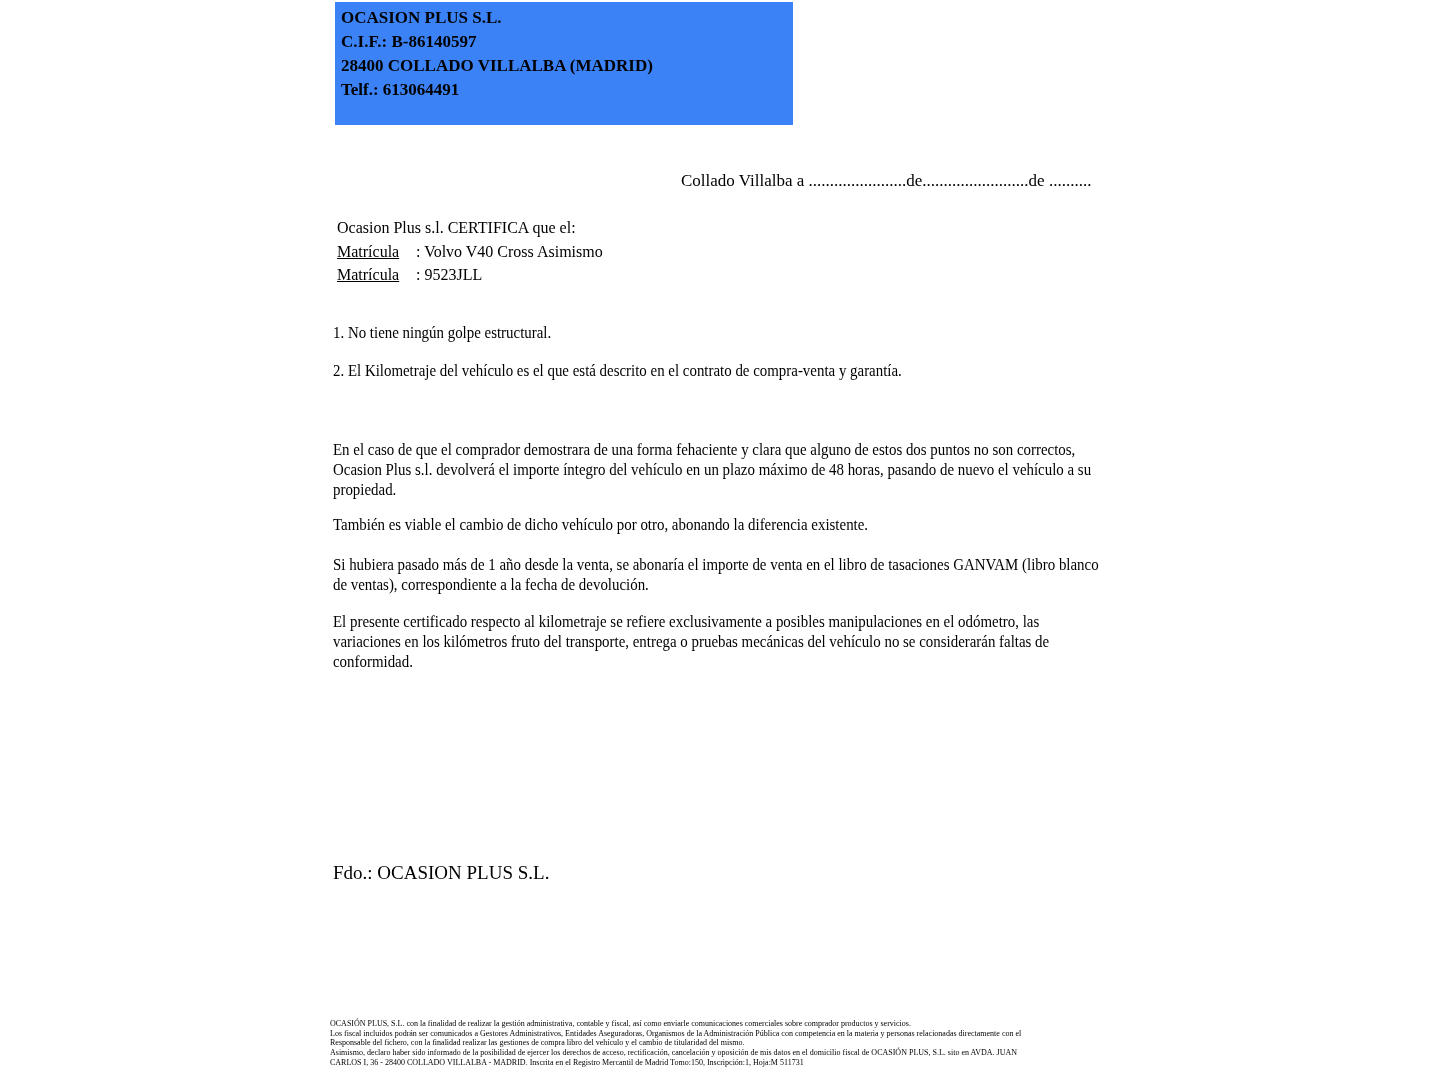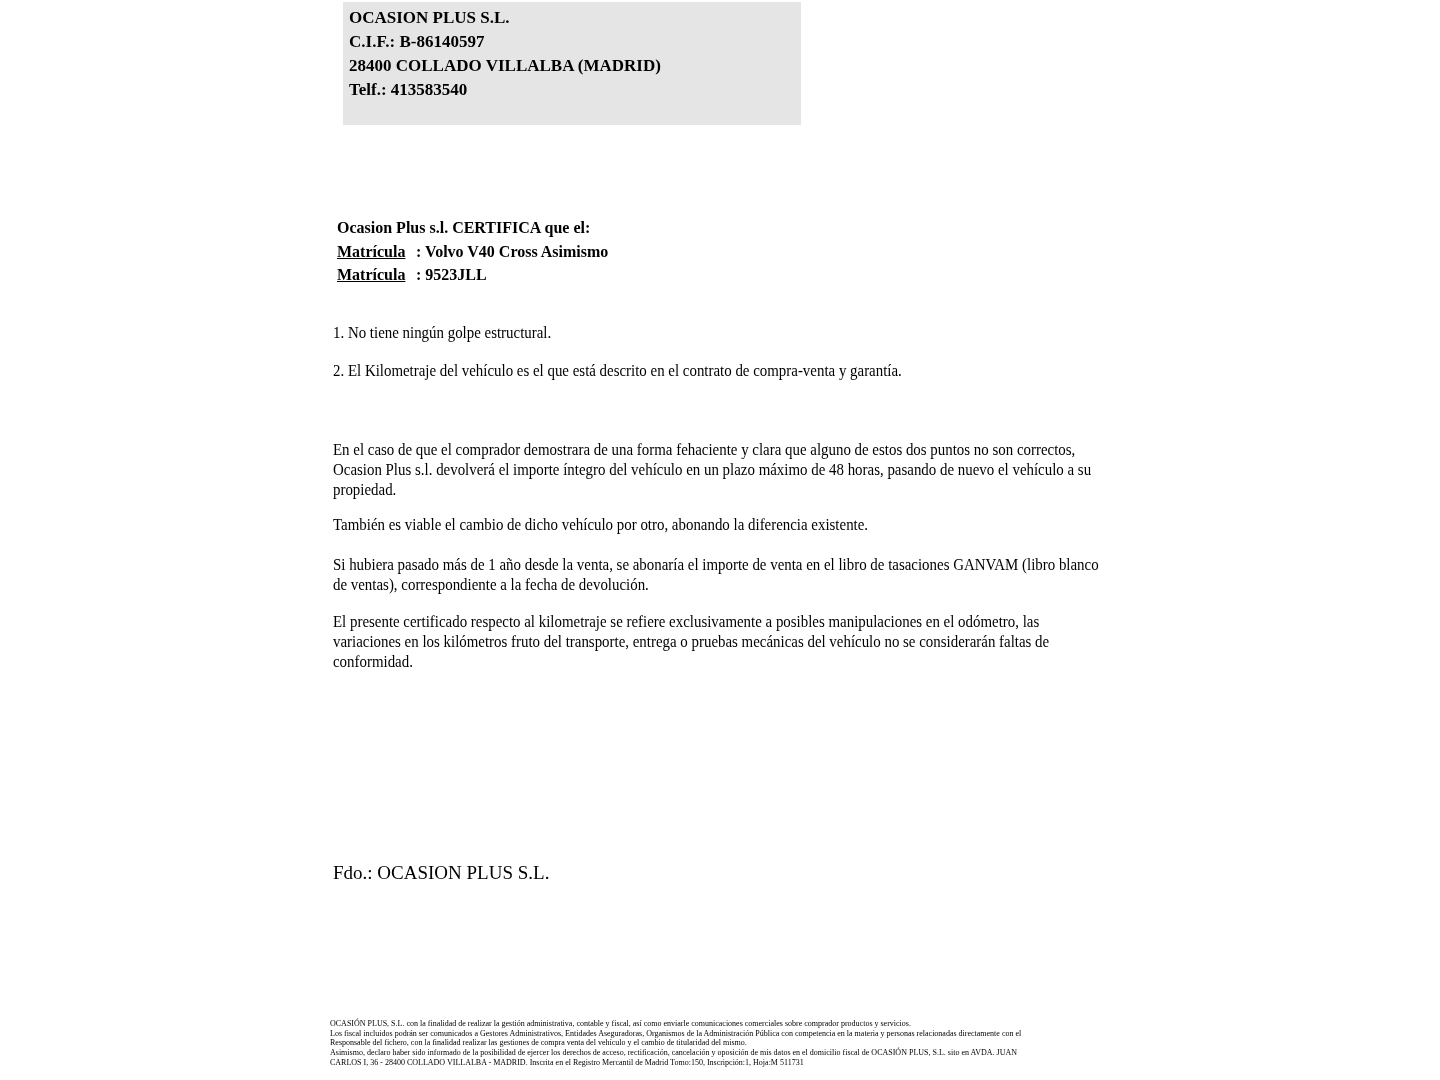--- a/index.html
+++ b/index.html
@@ -38,21 +38,21 @@
     font-size: 17px;
     white-space: nowrap;
   }
   .certify {
     position: absolute;
     left: 337px;
     top: 216px;
     font-size: 16px;
     line-height: 23.5px;
   }
-  .certify .row { white-space: nowrap; font-weight: bold; }
+  .certify .row { white-space: nowrap; }
   .certify .label {
     display: inline-block;
     width: 79px;
     text-decoration: underline;
   }
   .body-text {
     position: absolute;
     left: 333px;
     font-size: 17px;
     line-height: 19.8px;
@@ -75,45 +75,46 @@
     font-size: 8px;
     line-height: 9.7px;
   }
   .legal .lline { white-space: nowrap; }
 </style>
 </head>
 <body>
 
 <div class="page">
 
-  <div class="header-box" style="background: #e5e5e5; margin-left: 8px;">
+  <div class="header-box" style="background: #3b82f6;">
     <div class="hline">OCASION PLUS S.L.</div>
     <div class="hline">C.I.F.: B-86140597</div>
     <div class="hline">28400 COLLADO VILLALBA (MADRID)</div>
-    <div class="hline">Telf.: 413583540</div>
+    <div class="hline">Telf.: 613064491</div>
   </div>
 
+  <div class="date-line">Collado Villalba a .......................de.........................de ..........</div>
 
   <div class="certify">
     <div class="row">Ocasion Plus s.l. CERTIFICA que el:</div>
     <div class="row"><span class="label">Matrícula</span><span>: Volvo V40 Cross Asimismo</span></div>
     <div class="row"><span class="label">Matrícula</span><span>: 9523JLL</span></div>
   </div>
 
   <div class="body-text point" style="top:323px">1. No tiene ningún golpe estructural.</div>
   <div class="body-text point" style="top:361px">2. El Kilometraje del vehículo es el que está descrito en el contrato de compra-venta y garantía.</div>
 
   <div class="body-text" style="top:440px">En el caso de que el comprador demostrara de una forma fehaciente y clara que alguno de estos dos puntos no son correctos, Ocasion Plus s.l. devolverá el importe íntegro del vehículo en un plazo máximo de 48 horas, pasando de nuevo el vehículo a su propiedad.</div>
   <div class="body-text" style="top:515px">También es viable el cambio de dicho vehículo por otro, abonando la diferencia existente.</div>
   <div class="body-text" style="top:555px">Si hubiera pasado más de 1 año desde la venta, se abonaría el importe de venta en el libro de tasaciones GANVAM (libro blanco de ventas), correspondiente a la fecha de devolución.</div>
   <div class="body-text" style="top:612px">El presente certificado respecto al kilometraje se refiere exclusivamente a posibles manipulaciones en el odómetro, las variaciones en los kilómetros fruto del transporte, entrega o pruebas mecánicas del vehículo no se considerarán faltas de conformidad.</div>
 
   <div class="signature">Fdo.: OCASION PLUS S.L.</div>
 
   <div class="legal">
     <div class="lline">OCASIÓN PLUS, S.L. con la finalidad de realizar la gestión administrativa, contable y fiscal, así como enviarle comunicaciones comerciales sobre comprador productos y servicios.</div>
     <div class="lline">Los fiscal incluidos podrán ser comunicados a Gestores Administrativos, Entidades Aseguradoras, Organismos de la Administración Pública con competencia en la materia y personas relacionadas directamente con el</div>
-    <div class="lline">Responsable del fichero, con la finalidad realizar las gestiones de compra venta del vehículo y el cambio de titularidad del mismo.</div>
+    <div class="lline">Responsable del fichero, con la finalidad realizar las gestiones de compra libro del vehículo y el cambio de titularidad del mismo.</div>
     <div class="lline">Asimismo, declaro haber sido informado de la posibilidad de ejercer los derechos de acceso, rectificación, cancelación y oposición de mis datos en el domicilio fiscal de OCASIÓN PLUS, S.L. sito en AVDA. JUAN</div>
     <div class="lline">CARLOS I, 36 - 28400 COLLADO VILLALBA - MADRID. Inscrita en el Registro Mercantil de Madrid Tomo:150, Inscripción:1, Hoja:M 511731</div>
   </div>
 
 </div>
 
 </body></html>

